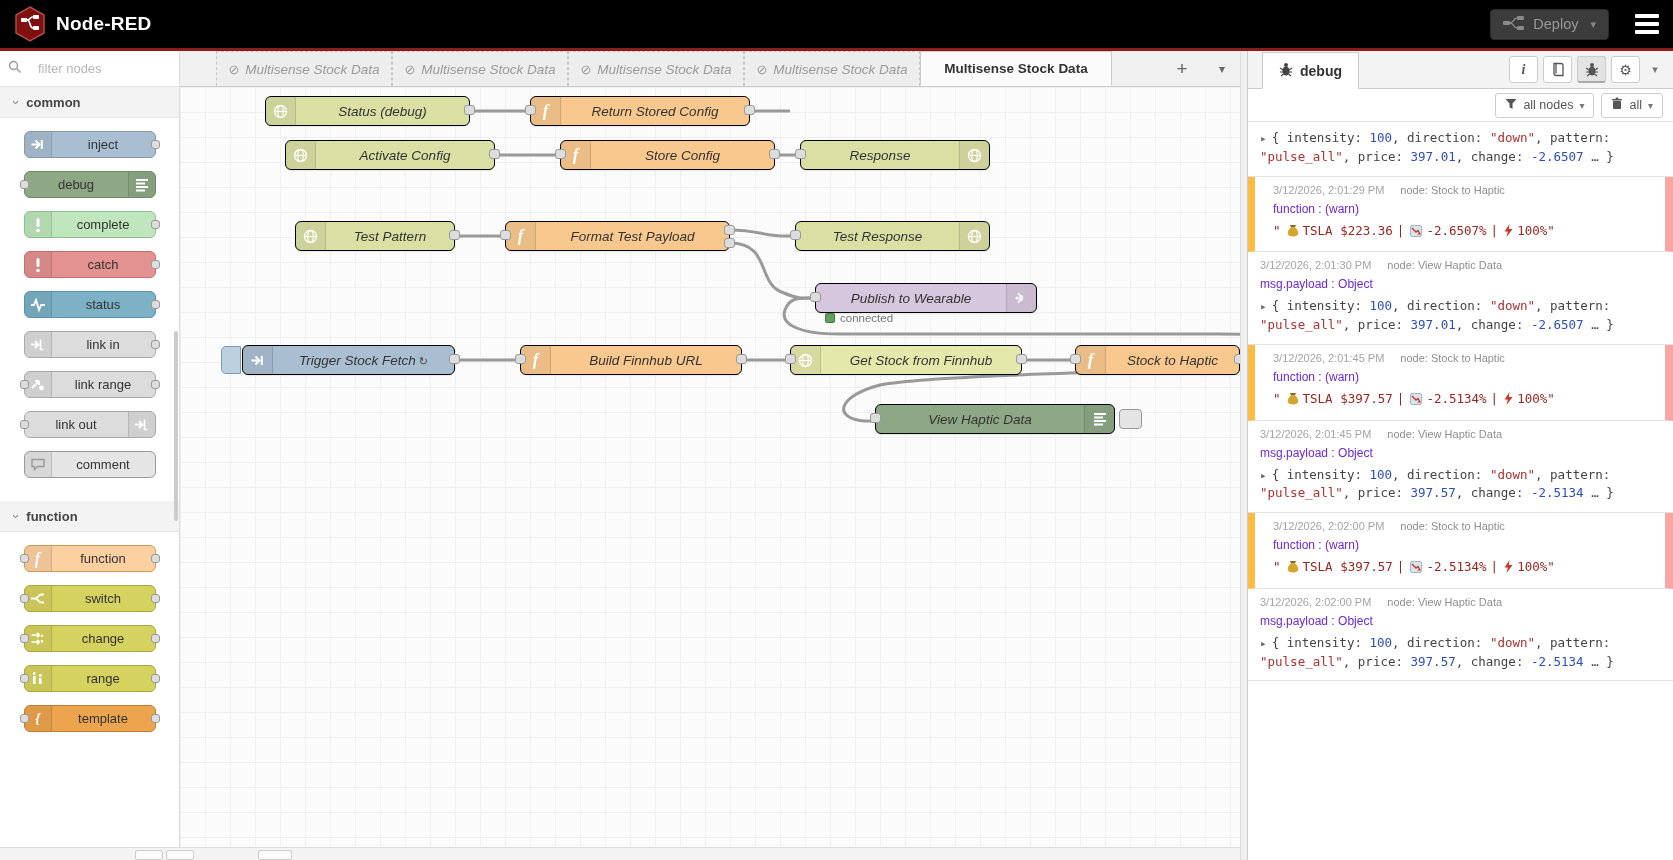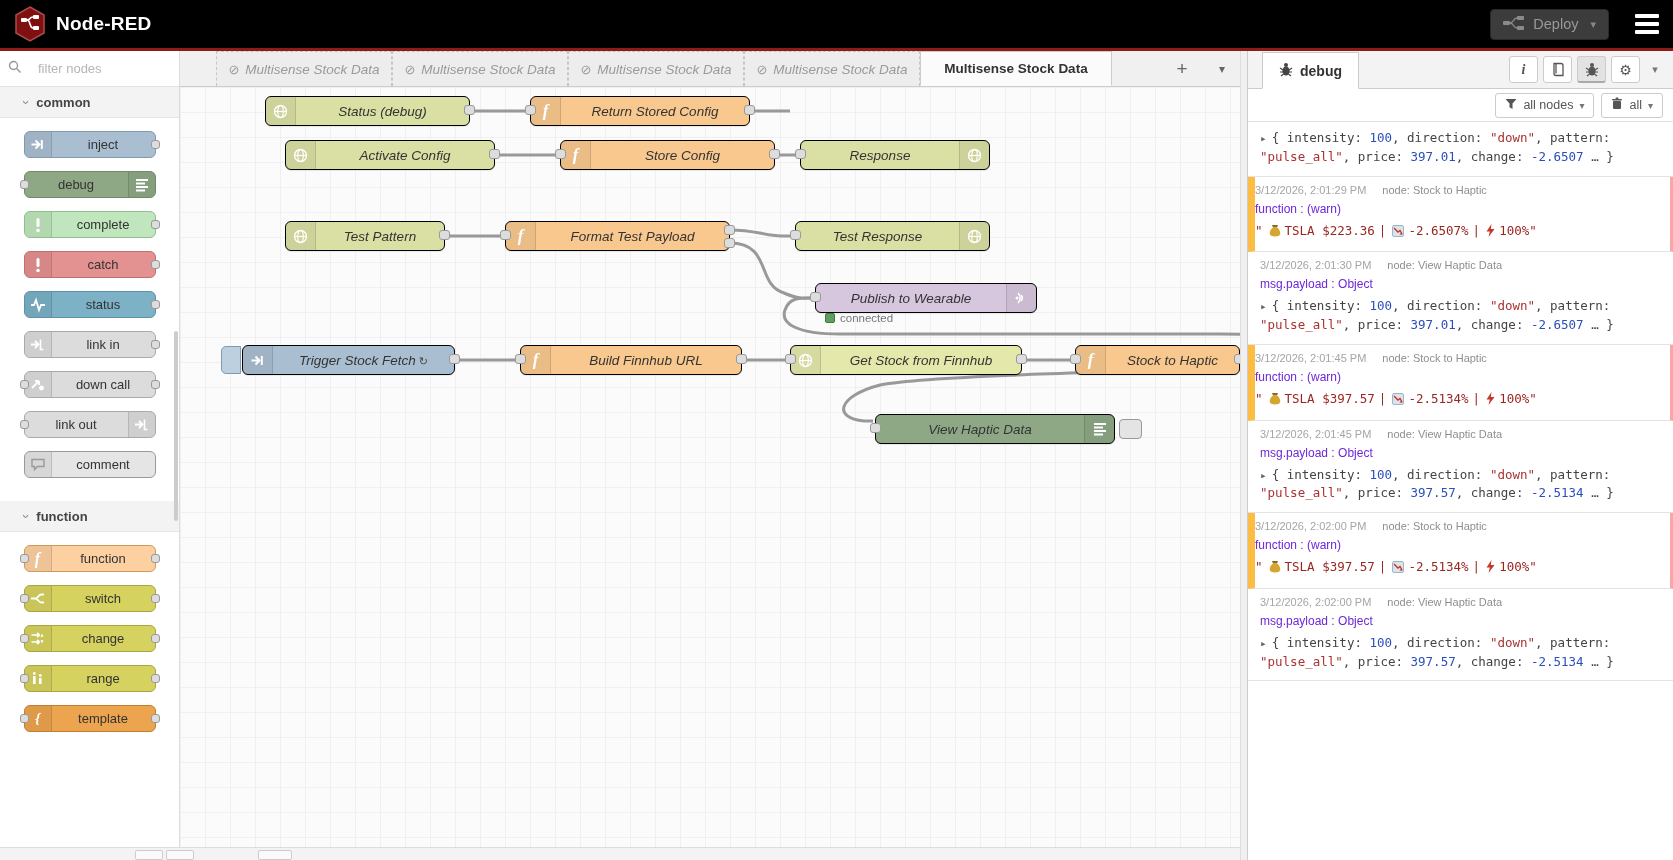--- a/index.html
+++ b/index.html
@@ -16,21 +16,21 @@
   .deploy-btn .dcaret{color:#888;font-size:11px;margin-left:4px}
   .burger{display:flex;flex-direction:column;gap:4px;cursor:pointer}
   .burger i{display:block;width:24px;height:4px;background:#fff;border-radius:1px}
   .redline{position:absolute;left:0;top:48px;width:1673px;height:3px;background:#8C1B1B}
 
   
   .palette{position:absolute;left:0;top:51px;width:180px;height:796px;background:#fff;border-right:1px solid #ddd;overflow:hidden}
   .psearch{height:36px;border-bottom:1px solid #e3e3e3;display:flex;align-items:center;padding:0 8px;gap:16px}
   .psearch input{border:none;outline:none;font-size:13px;color:#555;width:130px;font-family:"Liberation Sans",sans-serif}
   .psearch input::placeholder{color:#b5b5b5}
-  .pcat{height:31px;background:#f3f3f3;border-bottom:1px solid #e6e6e6;display:flex;align-items:center;gap:8px;padding:0 24px;font-size:13px;font-weight:bold;color:#444;cursor:pointer}
+  .pcat{height:31px;background:#f3f3f3;border-bottom:1px solid #e6e6e6;display:flex;align-items:center;gap:8px;padding:0 14px;font-size:13px;font-weight:bold;color:#444;cursor:pointer}
   .chev{display:inline-block;transform:rotate(90deg);color:#888;font-size:13px;font-weight:normal}
   .pgroup{padding:13px 0 10px 0}
   .pitem{position:relative;width:132px;height:27px;margin:0 auto 13px auto;border-radius:6px;border:1px solid;display:flex;align-items:center;cursor:grab;font-size:13px;color:#333}
   .picon{width:27px;height:100%;display:flex;align-items:center;justify-content:center;background:rgba(0,0,0,.06)}
   .picon.l{border-right:1px solid rgba(0,0,0,.12);border-radius:5px 0 0 5px}
   .picon.r{border-left:1px solid rgba(0,0,0,.12);border-radius:0 5px 5px 0;margin-left:auto}
   .plabel{flex:1;text-align:center;white-space:nowrap}
   .pport{position:absolute;width:9px;height:9px;background:#ddd;border:1px solid #999;border-radius:3px;top:50%;margin-top:-5px}
   .pport.in{left:-5px}.pport.out{right:-5px}
   .pscroll{position:absolute;right:1px;top:280px;width:4px;height:190px;background:#ccc;border-radius:2px}
@@ -90,21 +90,21 @@
   .dbg-tools{margin-left:auto;display:flex;align-items:center;gap:5px;margin-bottom:5px}
   .tool{width:29px;height:27px;border:1px solid #ccc;background:#fff;border-radius:3px;display:flex;align-items:center;justify-content:center;color:#555;font-size:14px;cursor:pointer}
   .tool.sel{background:#e3e3e3;border-bottom:2px solid #aaa}
   .tool.caret{border:none;background:transparent;width:20px;color:#777;font-size:11px}
   .iserif{font-family:"Liberation Serif",serif;font-weight:bold;font-style:italic}
   .dbg-filter{height:33px;display:flex;align-items:center;justify-content:flex-end;gap:7px;padding:0 10px;border-bottom:1px solid #e3e3e3}
   .fbutton{display:flex;align-items:center;gap:6px;border:1px solid #ccc;background:#fff;border-radius:3px;height:25px;padding:0 9px;font-size:12.5px;color:#555;cursor:pointer}
   .fbutton .ca{font-size:10px;color:#777}
   .dmsgs{overflow:hidden;height:738px}
   .dmsg{border-bottom:1px solid #e3e3e3;padding:7px 9px 9px 12px;position:relative}
-  .dmsg.warn{border-left:7px solid #fdbd45;border-right:3px solid #fca5a5;padding-left:0}
+  .dmsg.warn{border-left:7px solid #fdbd45;border-right:8px solid #fca5a5;padding-left:18px}
   .dmeta{font-size:11px;color:#a5a5a5;margin-bottom:6px}
   .dmeta .dnode{margin-left:16px;color:#8e8e8e}
   .dprop{font-size:12px;color:#6d28d9;margin-bottom:6px}
   .dbody{font-size:12.5px;line-height:1.5;color:#444;word-break:break-word}
   .dbody .caret{color:#666;margin-right:5px;font-size:11px;cursor:pointer}
   .num{color:#2b4fba}
   .str{color:#ab3232}
   .warn-text{color:#9a2621}
   .warn-text span{margin-right:4px}
   .emoji{display:inline-block;vertical-align:-2px;margin:0 2px}
@@ -221,21 +221,21 @@
       <span class="plabel">link in</span>
       <span class="pport out"></span>
     </div>
     <div class="pitem c-link">
       <span class="picon l">
           <svg width="15" height="15" viewBox="0 0 15 15">
             <path d="M2 11 L9 4 M9 4h-4M9 4v4" stroke="#fff" stroke-width="1.8" fill="none"></path>
             <circle cx="11.5" cy="11" r="2.4" fill="#fff"></circle>
           </svg>
         </span>
-      <span class="plabel">down call</span>
+      <span class="plabel">link range</span>
       <span class="pport in"></span>
       <span class="pport out"></span>
     </div>
     <div class="pitem c-link">
       <span class="plabel">link out</span>
       <span class="picon r">
           <svg width="15" height="15" viewBox="0 0 15 15">
             <path d="M1 7.5h7M5 4l3.5 3.5L5 11" stroke="#fff" stroke-width="1.8" fill="none"></path>
             <path d="M10.5 2.5v10h3" stroke="#fff" stroke-width="1.6" fill="none"></path>
           </svg>
@@ -389,21 +389,21 @@
     <span class="nicon r">
         <svg width="15" height="15" viewBox="0 0 15 15">
           <circle cx="7.5" cy="7.5" r="6" stroke="#fff" stroke-width="1.4" fill="none"></circle>
           <ellipse cx="7.5" cy="7.5" rx="2.8" ry="6" stroke="#fff" stroke-width="1.2" fill="none"></ellipse>
           <line x1="1.5" y1="7.5" x2="13.5" y2="7.5" stroke="#fff" stroke-width="1.2"></line>
         </svg>
       </span>
     <span class="port in"></span>
   </div>
 
-  <div class="node c-http" style="left:105px;top:134px;width:160px">
+  <div class="node c-http" style="left:115px;top:134px;width:160px">
     <span class="nicon l">
         <svg width="15" height="15" viewBox="0 0 15 15">
           <circle cx="7.5" cy="7.5" r="6" stroke="#fff" stroke-width="1.4" fill="none"></circle>
           <ellipse cx="7.5" cy="7.5" rx="2.8" ry="6" stroke="#fff" stroke-width="1.2" fill="none"></ellipse>
           <line x1="1.5" y1="7.5" x2="13.5" y2="7.5" stroke="#fff" stroke-width="1.2"></line>
         </svg>
       </span>
     <span class="nlabel">Test Pattern</span>
     <span class="port out"></span>
   </div>
@@ -470,21 +470,21 @@
     <span class="port in"></span>
     <span class="port out"></span>
   </div>
   <div class="node c-funcc" style="left:895px;top:258px;width:165px">
     <span class="nicon l iserif" style="color:#fff;font-size:17px">f</span>
     <span class="nlabel">Stock to Haptic</span>
     <span class="port in"></span>
     <span class="port out"></span>
   </div>
 
-  <div class="node c-debug" style="left:695px;top:327px;width:240px">
+  <div class="node c-debug" style="left:695px;top:317px;width:240px">
     <span class="nlabel">View Haptic Data</span>
     <span class="nicon r">
         <svg width="14" height="14" viewBox="0 0 14 14">
           <rect x="1" y="1" width="12" height="2" fill="#fff"></rect>
           <rect x="1" y="4.5" width="9" height="2" fill="#fff"></rect>
           <rect x="1" y="8" width="12" height="2" fill="#fff"></rect>
           <rect x="1" y="11.5" width="9" height="2" fill="#fff"></rect>
         </svg>
       </span>
     <span class="dbg-toggle"></span>

